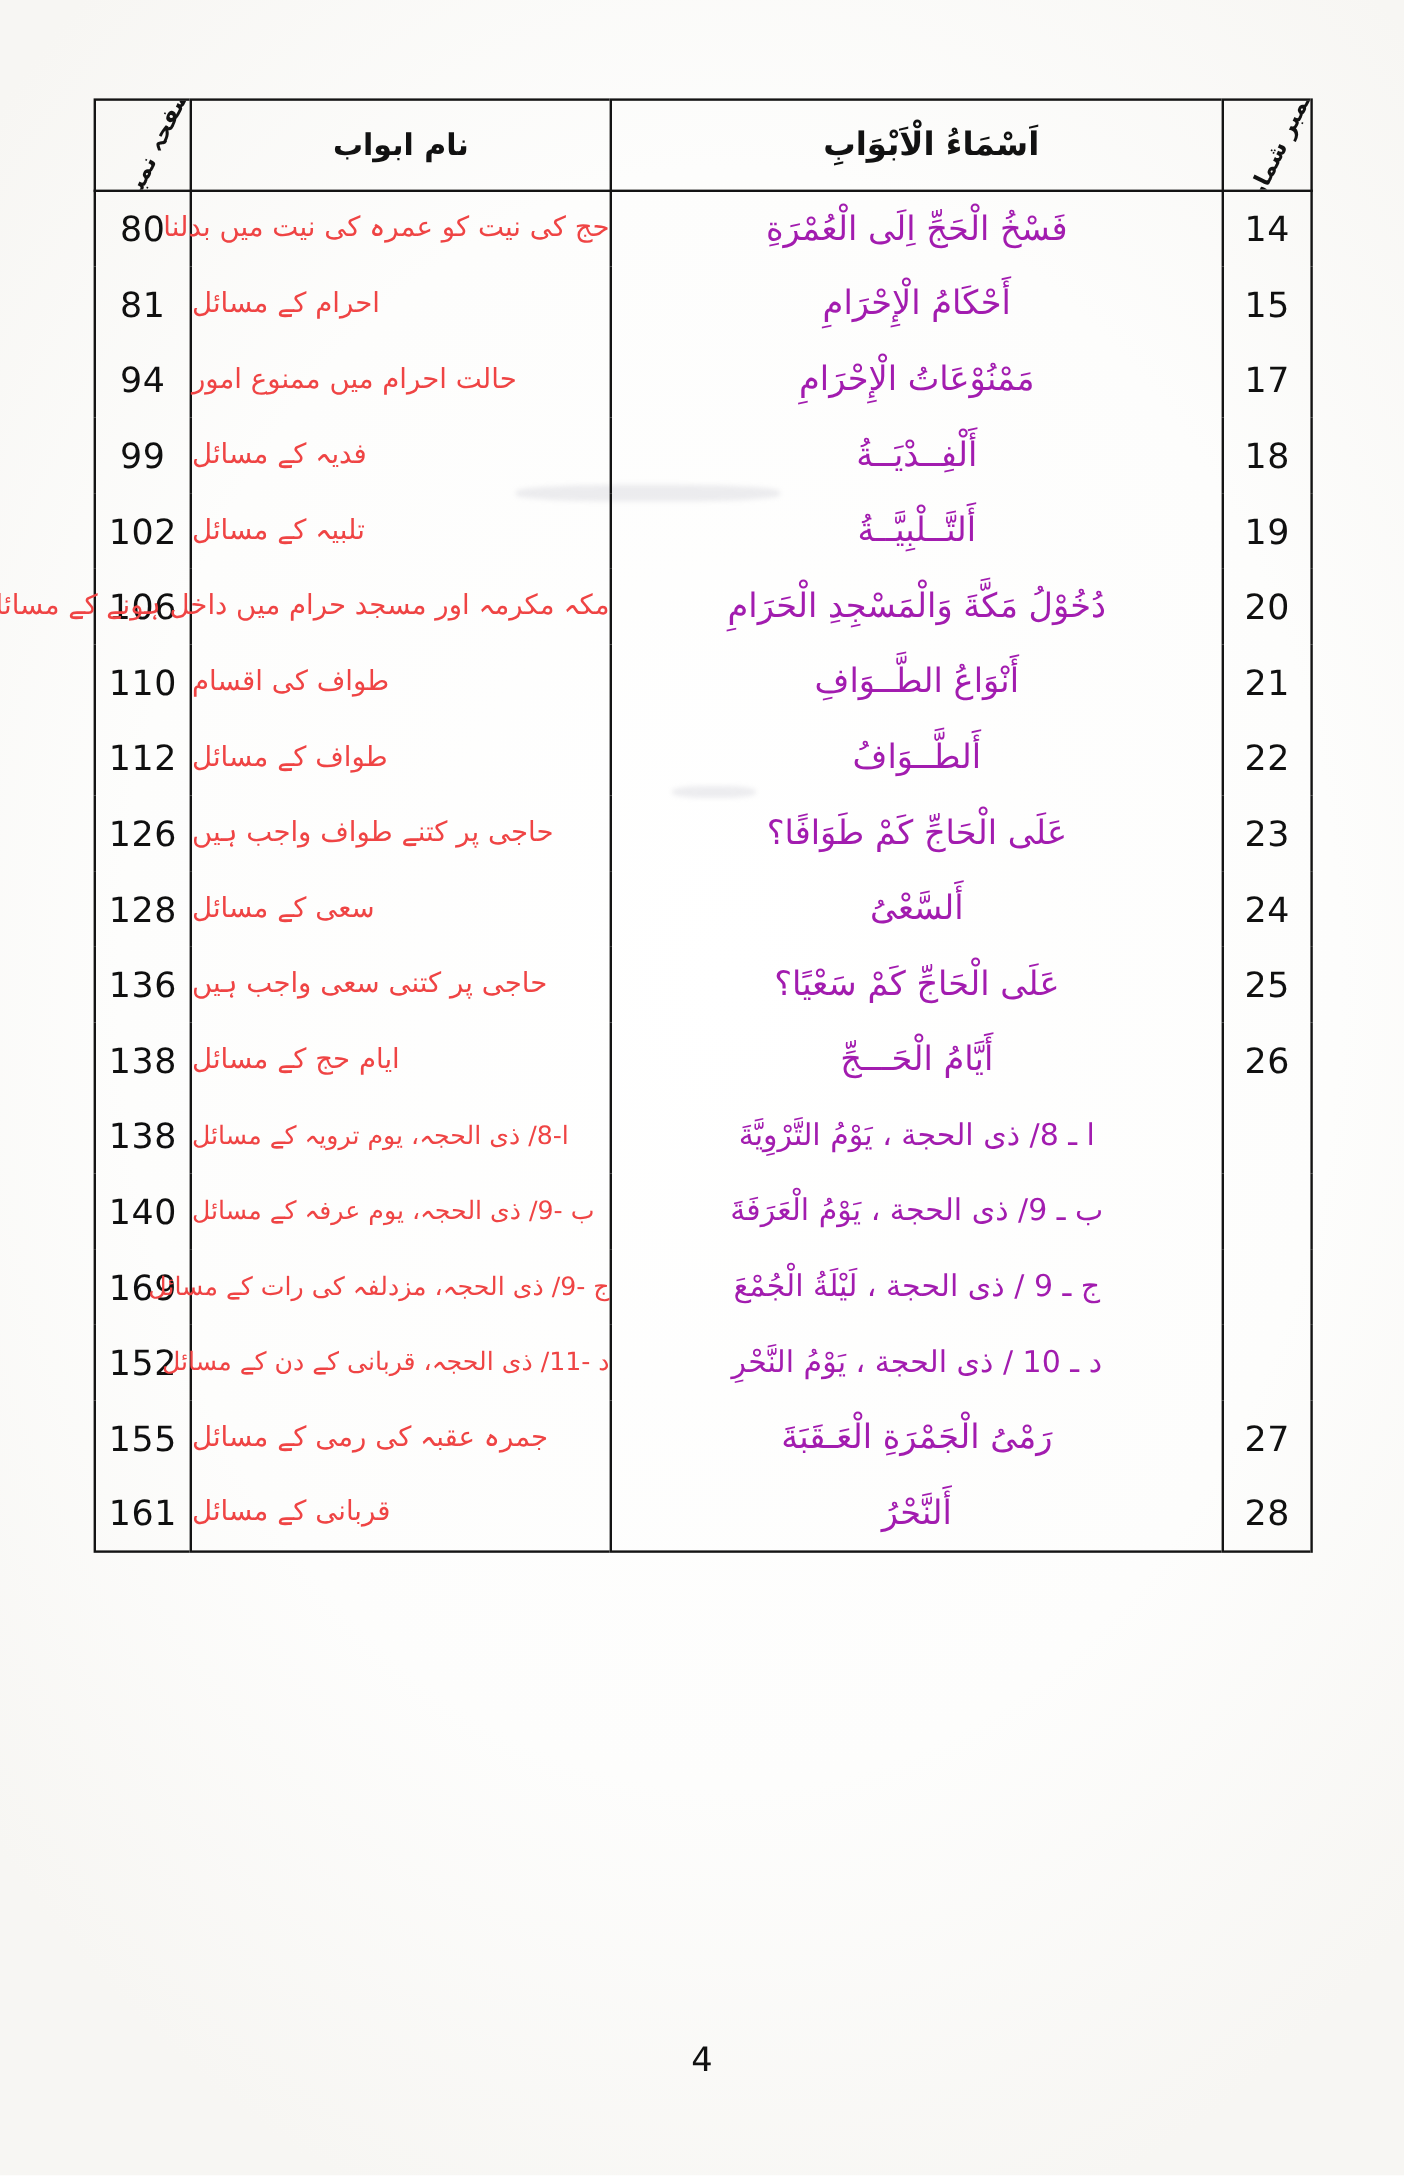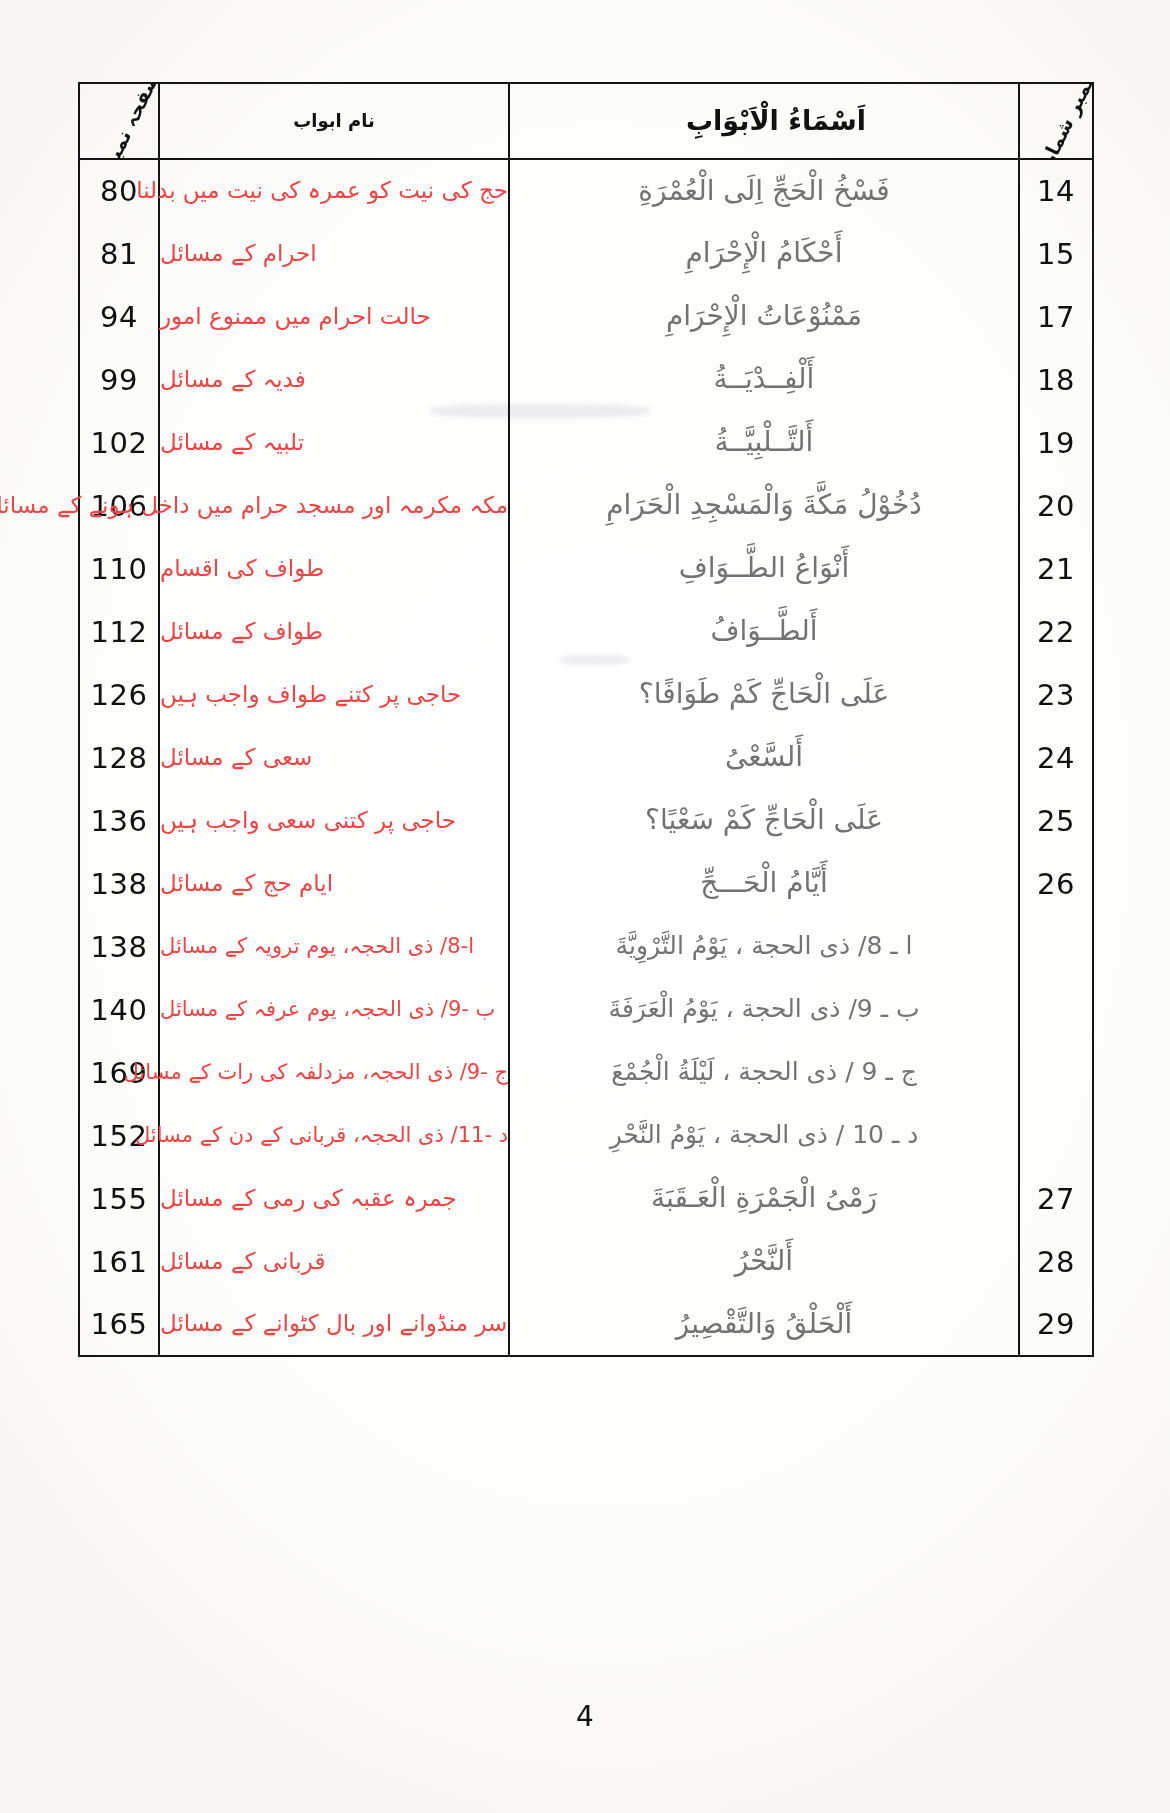--- a/index.html
+++ b/index.html
@@ -64,21 +64,21 @@
     text-align: center;
   }
   .hdr-label {
     display: block;
     font-family: "DejaVu Sans", "Liberation Sans", sans-serif;
     color: #121212;
     direction: rtl;
     unicode-bidi: isolate;
     line-height: 1.15;
   }
-  .hdr-urdu   .hdr-label { font-size: 18px; }
+  .hdr-urdu   .hdr-label { font-size: 25px; }
   .hdr-arabic .hdr-label { font-size: 27px; letter-spacing: 0.5px; margin-left: 24px; }
 
   
   .hdr-rot .hdr-label {
     font-size: 19px;
     transform: rotate(-64deg);
     transform-origin: center center;
     white-space: nowrap;
     display: inline-block;
   }
@@ -101,21 +101,21 @@
     color: #ef4444;
     padding: 2px 12px 2px 10px;
     white-space: nowrap;
   }
   td.arabic {
     text-align: center;
     direction: rtl;
     unicode-bidi: isolate;
     font-size: 28px;
     line-height: 1.3;
-    color: #737373;
+    color: #a21caf;
     padding: 3px 16px;
     white-space: nowrap;
   }
   
   tr.sub td.arabic {
     font-size: 25px;
     text-align: center;
   }
   tr.sub td.urdu {
     font-size: 21px;
@@ -279,23 +279,17 @@
           <td class="urdu">جمرہ عقبہ کی رمی کے مسائل</td>
           <td class="arabic">رَمْىُ الْجَمْرَةِ الْعَـقَبَةَ</td>
           <td class="item-no">27</td>
         </tr>
         <tr class="row">
           <td class="page-no">161</td>
           <td class="urdu">قربانی کے مسائل</td>
           <td class="arabic">أَلنَّحْرُ</td>
           <td class="item-no">28</td>
         </tr>
-        <tr class="row">
-          <td class="page-no">165</td>
-          <td class="urdu">سر منڈوانے اور بال کٹوانے کے مسائل</td>
-          <td class="arabic">أَلْحَلْقُ وَالتَّقْصِيرُ</td>
-          <td class="item-no">29</td>
-        </tr>
       </tbody>
   </table>
 </div>
 
 <div id="folio">4</div>
 
 </body></html>

